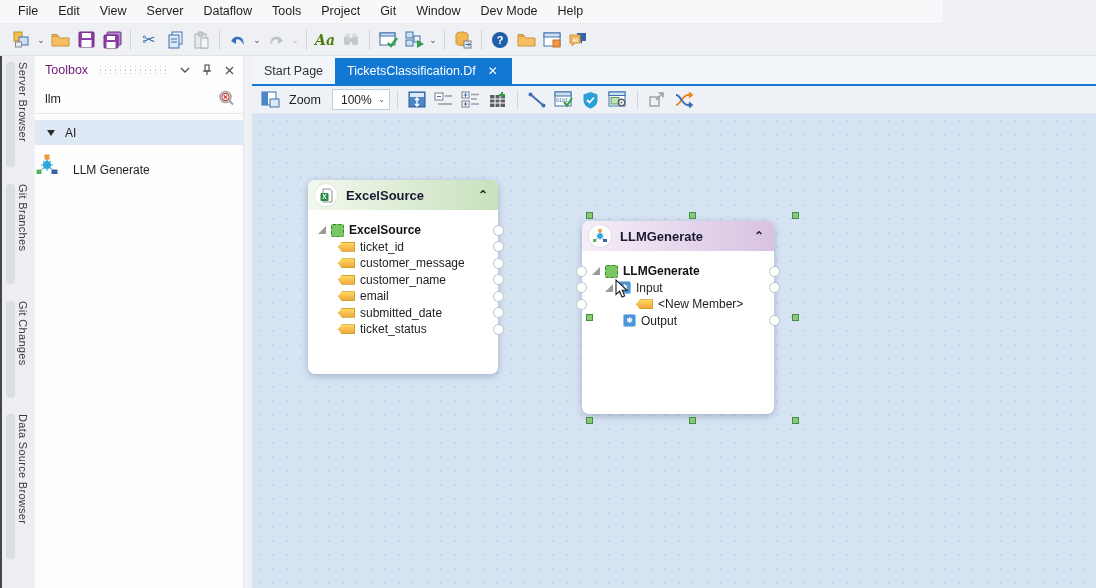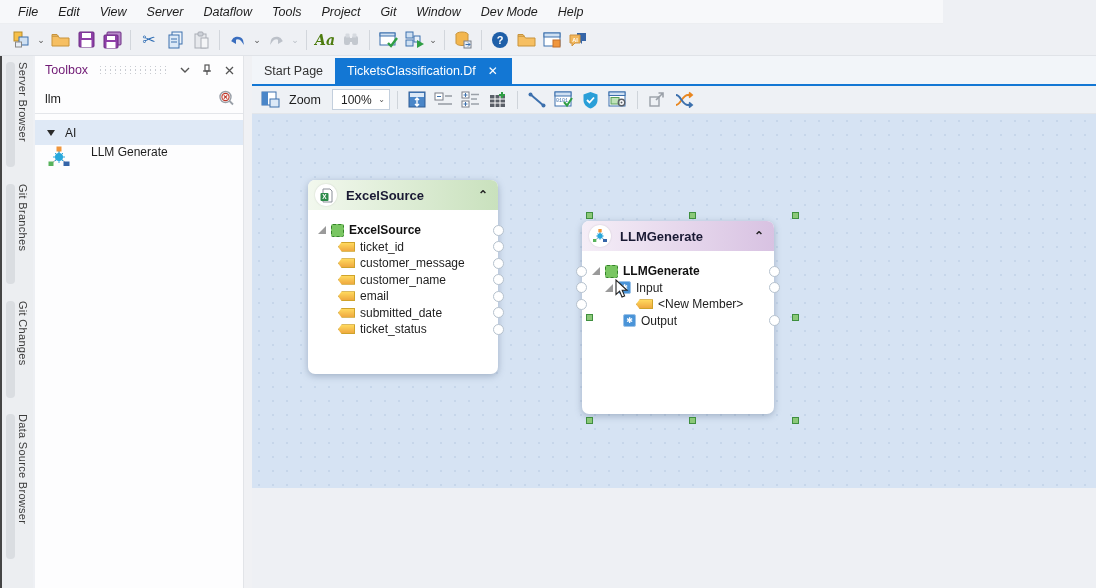--- a/index.html
+++ b/index.html
@@ -1,20 +1,20 @@
 <!DOCTYPE html>
 <html><head>
 <meta charset="utf-8">
 <style>
   * { margin:0; padding:0; box-sizing:border-box; }
   html,body { width:1096px; height:588px; overflow:hidden; font-family:"Liberation Sans", sans-serif; }
   #app { position:relative; width:1096px; height:588px; background:#eef0f4; }
 
   
-  .menubar { position:absolute; left:0; top:0; width:943px; height:24px; background:#f7f8fa; display:flex; align-items:flex-start; padding-left:8px; border-bottom:1px solid #eceef1;font-style:italic; }
+  .menubar { position:absolute; left:0; top:0; width:943px; height:24px; background:#f7f8fa; display:flex; align-items:flex-end; padding-left:8px; border-bottom:1px solid #eceef1; }
   .menu-item { font-size:12.5px; color:#1e1e1e; padding:0 10px; height:24px; line-height:24px; cursor:default; }
 
   
   .toolbar { position:absolute; left:0; top:24px; width:1096px; height:32px; background:#eef0f4; border-bottom:1px solid #e0e3e8; display:flex; align-items:center; padding-left:10px; gap:2px; }
   .tb-btn { width:24px; height:24px; display:flex; align-items:center; justify-content:center; border-radius:2px; }
   .tb-sep { width:1px; height:20px; background:#d2d6dc; margin:0 4px; }
   .tb-chev { width:10px; height:24px; display:flex; align-items:center; justify-content:center; color:#555; font-size:9px; }
   .tb-chev.dis { color:#b9bec6; }
   .aa-glyph { font-family:"DejaVu Serif", serif; font-style:italic; font-weight:bold; font-size:14px; color:#4d7c0f; }
   .scissor-glyph { font-size:16px; color:#2e6db4; }
@@ -29,21 +29,21 @@
   .toolbox { position:absolute; left:35px; top:56px; width:209px; height:532px; background:#fdfdfe; border-right:1px solid #e2e4e8; }
   .tbx-header { height:28px; display:flex; align-items:center; padding:0 6px 0 10px; gap:6px; }
   .tbx-title { font-size:12.5px; color:#701a75; }
   .tbx-grip { flex:1; height:8px; margin:0 4px; background-image:radial-gradient(#c9ccd2 1px, transparent 1px); background-size:5px 4px; background-position:0 2px; }
   .tbx-hicon { width:16px; height:16px; display:flex; align-items:center; justify-content:center; color:#555; }
   .tbx-search { height:30px; display:flex; align-items:center; padding:0 8px 0 10px; border-bottom:1px solid #e4e6ea; }
   .tbx-search input { flex:1; border:none; outline:none; font-size:12.5px; color:#1e1e1e; background:transparent; font-family:"Liberation Sans", sans-serif; }
   .tbx-cat { height:25px; margin-top:6px; background:#dfe9f6; display:flex; align-items:center; padding-left:12px; gap:10px; }
   .tbx-cat .tri { width:0; height:0; border-left:4.5px solid transparent; border-right:4.5px solid transparent; border-top:6px solid #2b2b2b; }
   .tbx-cat-label { font-size:12px; color:#1e1e1e; }
-  .tbx-item { height:32px; display:flex; align-items:flex-start; padding-left:12px; gap:20px; cursor:default; }
+  .tbx-item { height:32px; display:flex; align-items:flex-end; gap:14px; cursor:default; }
   .tbx-item-label { font-size:12px; color:#1e1e1e; }
 
   
   .splitter { position:absolute; left:244px; top:56px; width:8px; height:532px; background:#f0f1f4; }
 
   
   .docarea { position:absolute; left:252px; top:56px; width:844px; height:532px; }
   .tabstrip { position:absolute; left:0; top:0; width:844px; height:28px; background:#f2f5f9; display:flex; align-items:flex-end; }
   .doc-tab { height:26px; display:flex; align-items:center; padding:0 12px; font-size:12.5px; color:#333; gap:8px; cursor:default; }
   .doc-tab.active { background:#1377d4; color:#fff;gap:10px; }
@@ -52,21 +52,21 @@
 
   
   .cv-toolbar { position:absolute; left:0; top:30px; width:844px; height:28px; background:#eef1f5; display:flex; align-items:center; padding-left:6px; gap:3px; border-bottom:1px solid #e3e6ea; }
   .cv-btn { width:24px; height:22px; display:flex; align-items:center; justify-content:center; border-radius:2px; }
   .cv-sep { width:1px; height:18px; background:#cfd4da; margin:0 4px; }
   .zoom-label { font-size:12.5px; color:#1e1e1e; margin:0 8px 0 4px; }
   .zoom-select { width:58px; height:21px; background:#fff; border:1px solid #c3cfdd; display:flex; align-items:center; padding:0 4px 0 8px; gap:6px; font-size:12px; color:#1e1e1e; }
   .zoom-select .chev { margin-left:auto; font-size:8px; color:#555; }
 
   
-  .canvas { position:absolute; left:0; top:58px; width:844px; height:374px; background:#d6e3f3; background-image:radial-gradient(#c6d6ea 1px, transparent 1px); background-size:14px 14px; overflow:hidden; }
+  .canvas { position:absolute; left:0; top:58px; width:844px; height:474px; background:#d6e3f3; background-image:radial-gradient(#c6d6ea 1px, transparent 1px); background-size:14px 14px; overflow:hidden; }
 
   .node { position:absolute; background:#fff; border-radius:7px; box-shadow:0 2px 7px rgba(80,100,130,.40); }
   .node-header { height:30px; border-radius:7px 7px 0 0; display:flex; align-items:center; padding:0 10px 0 7px; gap:9px; }
   .hdr-green { background:linear-gradient(90deg,#f2f8ee 0%, #c9e1bd 100%); }
   .hdr-purple { background:linear-gradient(90deg,#f5eef7 0%, #d8c2e2 100%); }
   .icon-circle { width:22px; height:22px; border-radius:50%; background:#fff; display:flex; align-items:center; justify-content:center; box-shadow:0 0 2px rgba(0,0,0,.15); }
   .node-title { flex:1; font-size:13px; font-weight:700; color:#191933; }
   .tree { padding:12px 6px 6px 10px; }
   .tree-row { display:flex; align-items:center; height:16.5px; gap:5px; font-size:12px; color:#1e1e1e; white-space:nowrap; }
   .tree-row .bold { font-weight:700; color:#111; }

